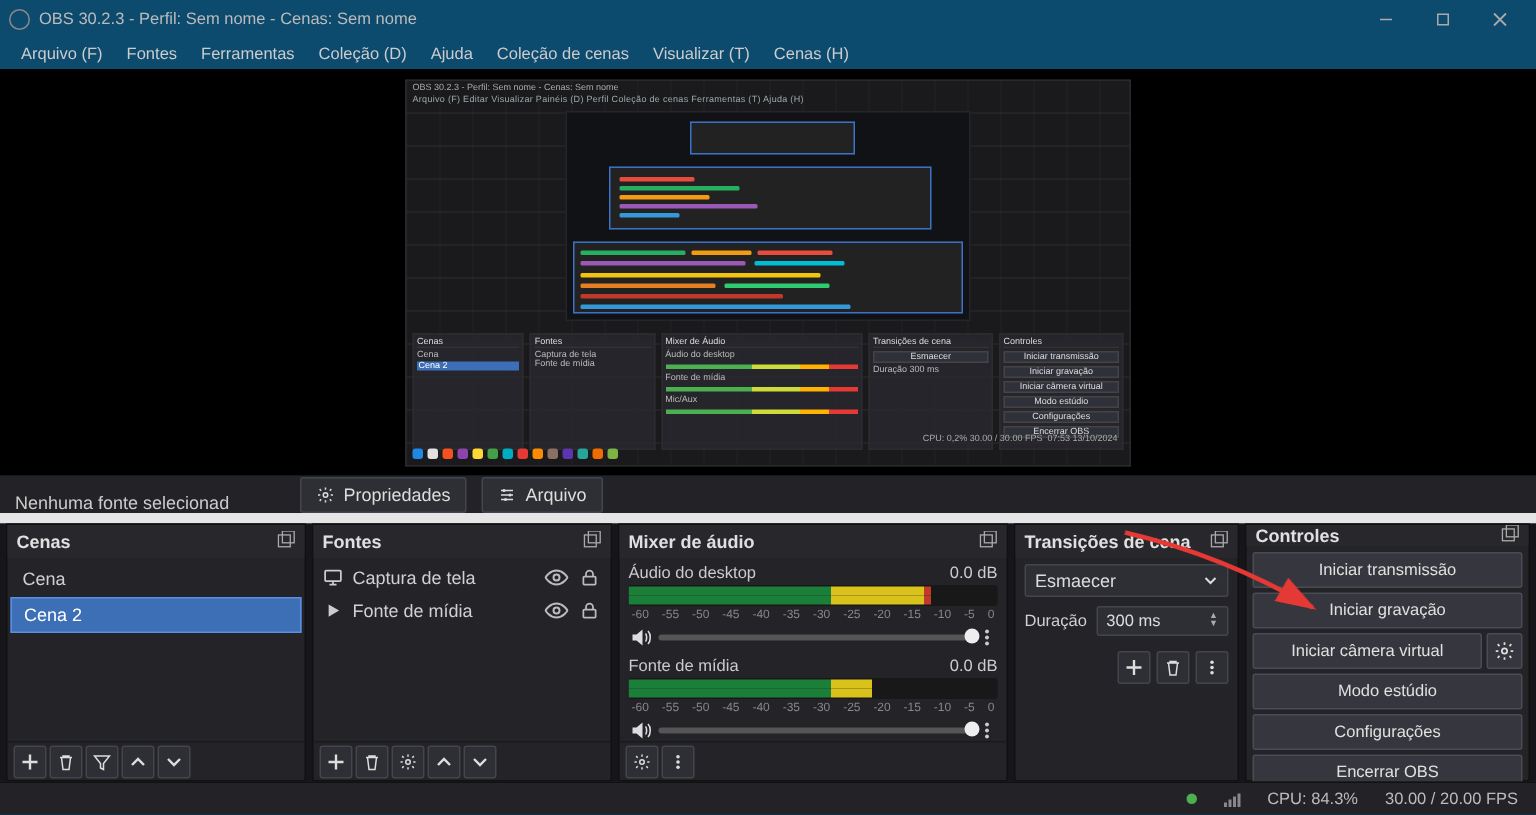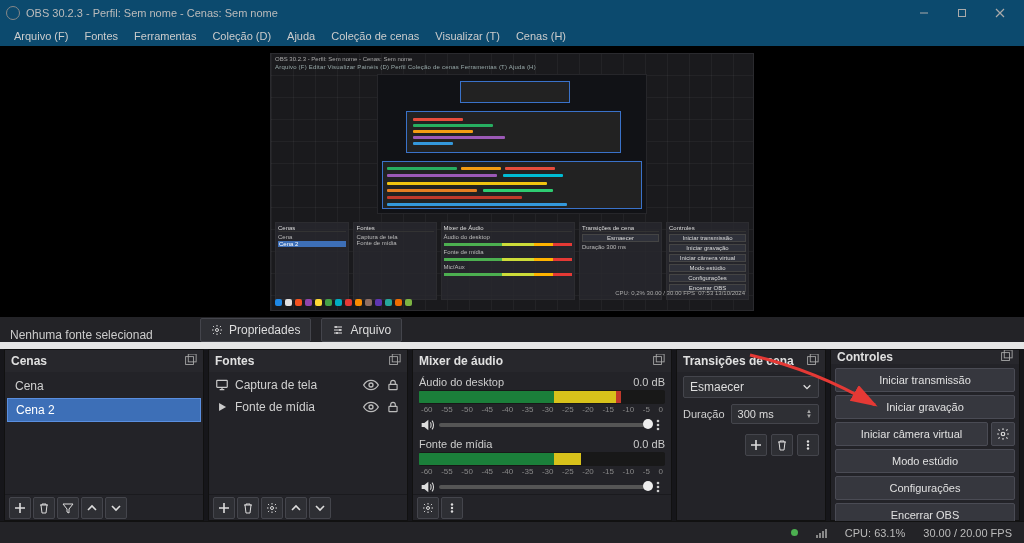--- a/index.html
+++ b/index.html
@@ -591,21 +591,21 @@
   </div>
 
   <div class="statusbar">
     <span class="dot"></span>
     <span class="sigbars">
         <span></span>
         <span></span>
         <span></span>
         <span></span>
       </span>
-    <span>CPU: 63.1%</span>
+    <span>CPU: 84.3%</span>
     <span>30.00 / 20.00 FPS</span>
   </div>
 
 </div>
 
 <svg class="arrow-overlay" style="left:745px; top:350px;" width="150" height="70" viewBox="0 0 150 70">
   <defs>
       <marker id="ah" markerWidth="10" markerHeight="10" refX="8" refY="3" orient="auto">
         <path d="M0,0 L0,6 L9,3 z" fill="#e53935"></path>
       </marker>

